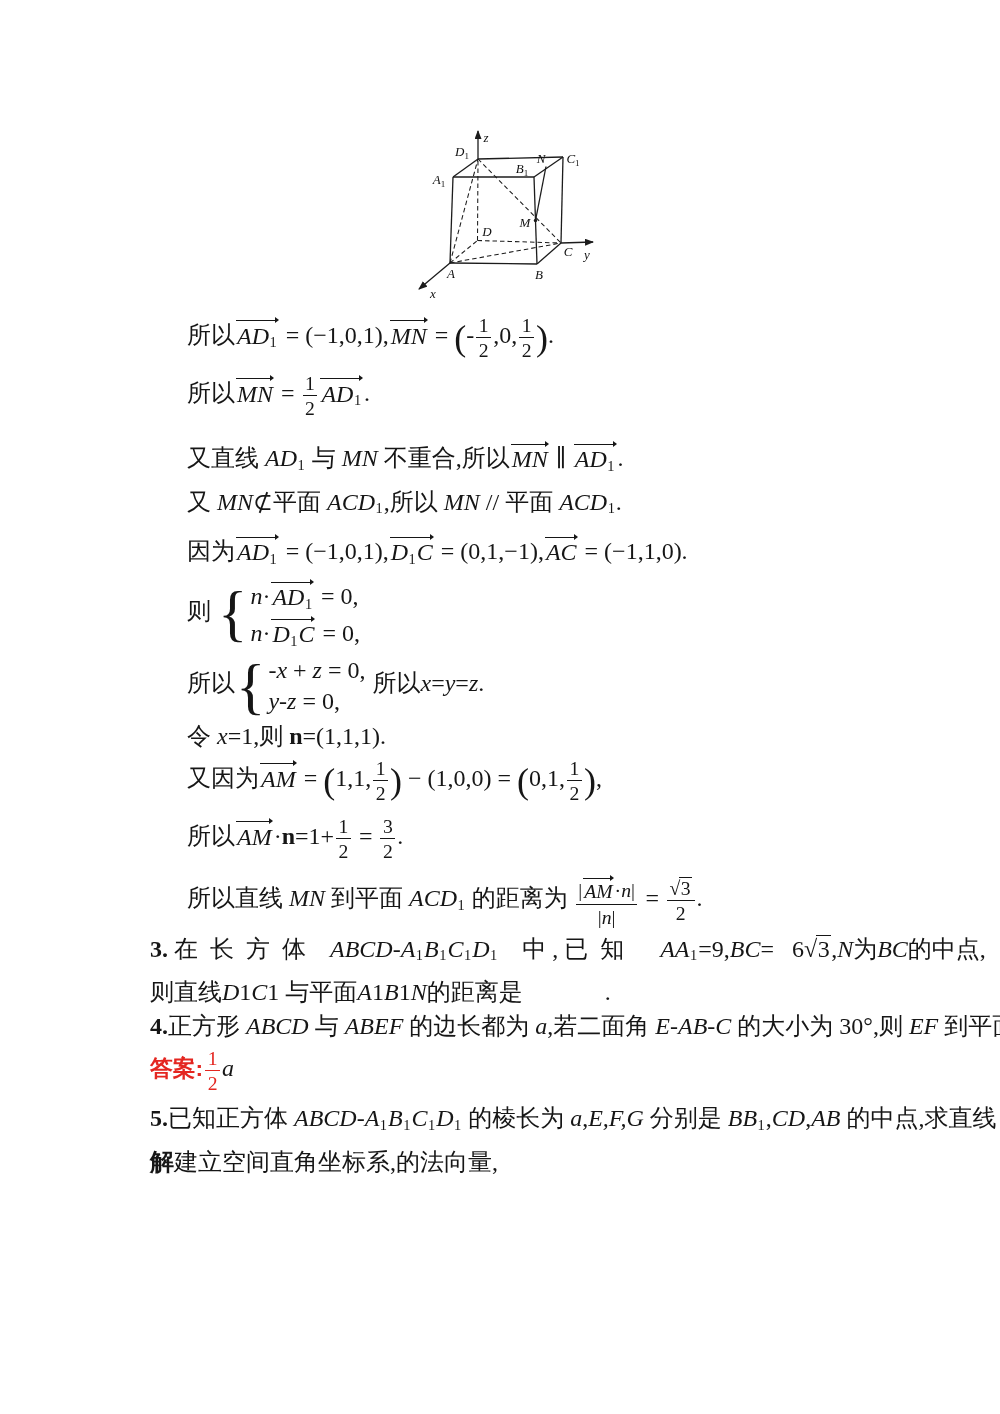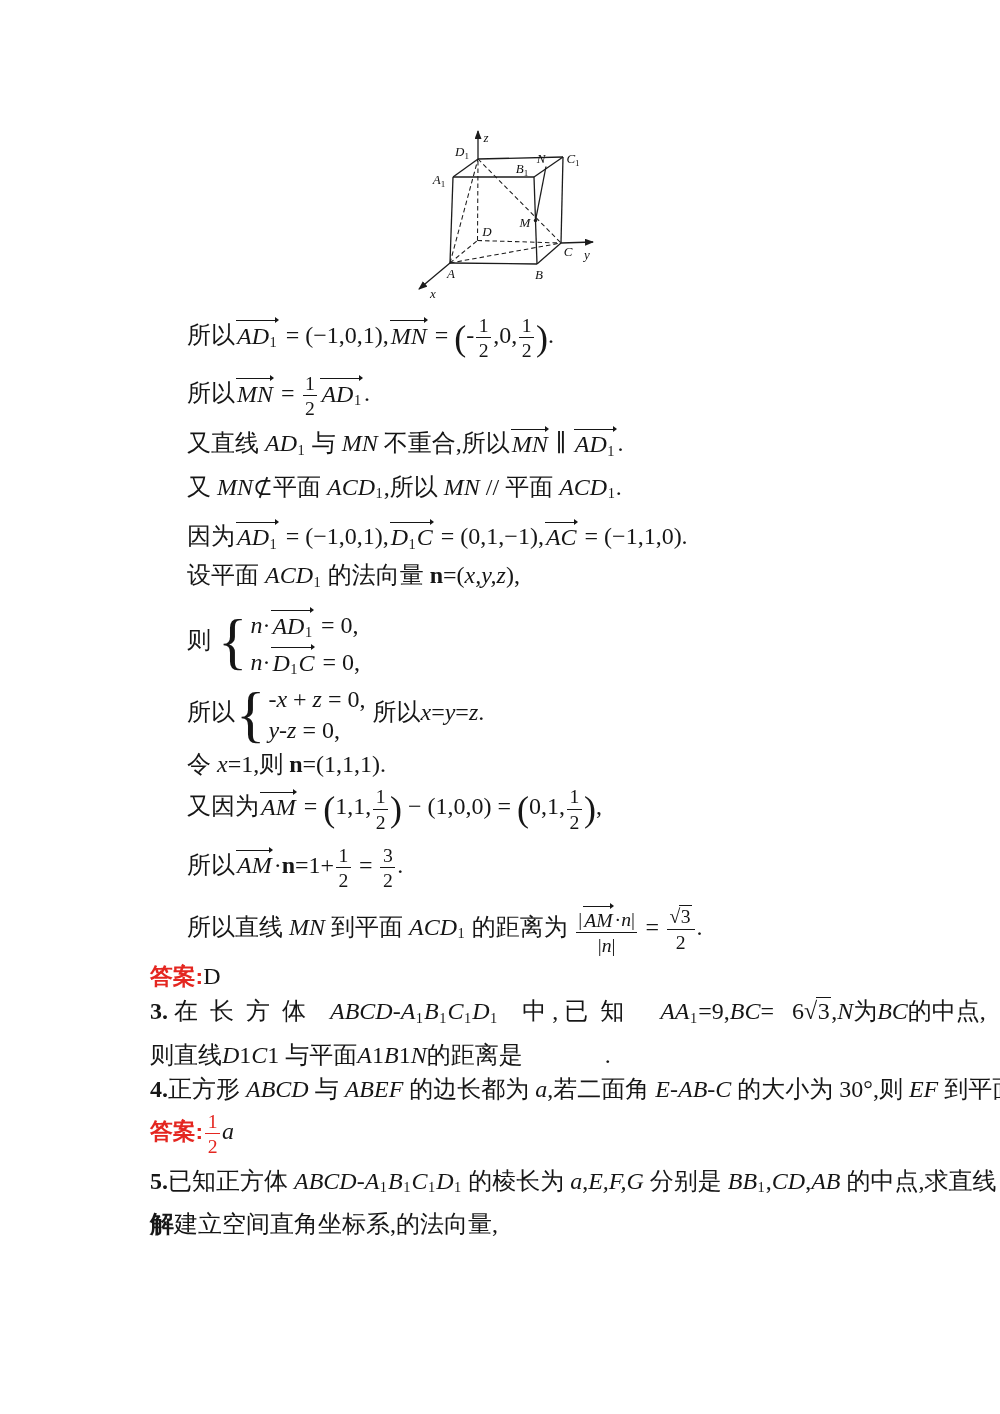--- a/index.html
+++ b/index.html
@@ -10,21 +10,21 @@
         padding:120px 130px 0 150px;overflow:hidden;background:#fff;}
   
   .figure{width:200px;height:183px;margin-left:256px;}
   .sol{stroke:#1c1c1c;stroke-width:1.3;fill:none;}
   .dash{stroke:#1c1c1c;stroke-width:1.05;stroke-dasharray:4.5 3;fill:none;}
   .lbl{font-family:"Liberation Serif",serif;font-style:italic;font-size:13px;fill:#101010;}
   .lsub{font-size:9px;font-style:normal;}
   
   .line{font-size:24px;line-height:27px;white-space:pre;}
   .f{padding-left:37px;}
-  .g0{margin-top:10px}.g1{margin-top:7px}.g2{margin-top:11px}.g3{margin-top:5px}
+  .g0{margin-top:10px}.g1{margin-top:7px}.g2{margin-top:11px}.g3{margin-top:20px}
   .it{font-style:italic;}
   .bd{font-weight:bold;}
   .lab{color:var(--red);font-weight:700;
        font-family:"Liberation Sans","DejaVu Sans",sans-serif;font-size:0.95em;}
   .fred{color:var(--red);}
   .sb{font-size:0.6em;vertical-align:-0.24em;margin-left:0.5px;margin-right:1px;}
   .bigp{font-size:1.5em;line-height:1;vertical-align:-0.18em;}
   
   .frac{display:inline-flex;flex-direction:column;align-items:center;vertical-align:middle;
         font-size:0.82em;line-height:1.12;margin:0 2px;text-align:center;}
@@ -95,28 +95,26 @@
         <text x="45" y="158" class="lbl" text-anchor="middle">A</text>
         <text x="133" y="159" class="lbl" text-anchor="middle">B</text>
         <text x="27" y="178" class="lbl" text-anchor="middle">x</text>
       </svg></div>
   <div id="content">
       <div class="line f g2"><span>所以</span><span class="vec"><span class="varr"></span><span class="vbody"><span class="it">AD</span><span class="sb">1</span></span></span><span> = (−1,0,1),</span><span class="vec"><span class="varr"></span><span class="vbody"><span class="it">MN</span></span></span><span> = </span><span class="bigp">(</span><span>-</span><span class="frac"><span class="num"><span>1</span></span><span class="den"><span>2</span></span></span><span>,0,</span><span class="frac"><span class="num"><span>1</span></span><span class="den"><span>2</span></span></span><span class="bigp">)</span><span>.</span></div>
       <div class="line f g2"><span>所以</span><span class="vec"><span class="varr"></span><span class="vbody"><span class="it">MN</span></span></span><span> = </span><span class="frac"><span class="num"><span>1</span></span><span class="den"><span>2</span></span></span><span class="vec"><span class="varr"></span><span class="vbody"><span class="it">AD</span><span class="sb">1</span></span></span><span>.</span></div>
       <div class="line f g3"><span>又直线 </span><span class="it">AD</span><span class="sb">1</span><span> 与 </span><span class="it">MN</span><span> 不重合,所以</span><span class="vec"><span class="varr"></span><span class="vbody"><span class="it">MN</span></span></span><span> ∥ </span><span class="vec"><span class="varr"></span><span class="vbody"><span class="it">AD</span><span class="sb">1</span></span></span><span>.</span></div>
       <div class="line f g0"><span>又 </span><span class="it">MN</span><span>⊄平面 </span><span class="it">ACD</span><span class="sb">1</span><span>,所以 </span><span class="it">MN</span><span> // 平面 </span><span class="it">ACD</span><span class="sb">1</span><span>.</span></div>
       <div class="line f g0"><span>因为</span><span class="vec"><span class="varr"></span><span class="vbody"><span class="it">AD</span><span class="sb">1</span></span></span><span> = (−1,0,1),</span><span class="vec"><span class="varr"></span><span class="vbody"><span class="it">D</span><span class="sb">1</span><span class="it">C</span></span></span><span> = (0,1,−1),</span><span class="vec"><span class="varr"></span><span class="vbody"><span class="it">AC</span></span></span><span> = (−1,1,0).</span></div>
-      <div class="line f g0"><span>设平面 </span><span class="it">ACD</span><span class="sb">1</span><span> 的法向量 </span><span class="bd">n</span><span>=(</span><span class="it">x,y,z</span><span>),</span></div>
       <div class="line f g0"><span>则 </span><span class="sys"><span class="brace">{</span><span class="rows"><span class="row"><span class="it">n</span><span>·</span><span class="vec"><span class="varr"></span><span class="vbody"><span class="it">AD</span><span class="sb">1</span></span></span><span> = 0,</span></span><span class="row"><span class="it">n</span><span>·</span><span class="vec"><span class="varr"></span><span class="vbody"><span class="it">D</span><span class="sb">1</span><span class="it">C</span></span></span><span> = 0,</span></span></span></span></div>
       <div class="line f g1"><span>所以</span><span class="sys"><span class="brace">{</span><span class="rows"><span class="row"><span>-</span><span class="it">x</span><span> + </span><span class="it">z</span><span> = 0,</span></span><span class="row"><span class="it">y</span><span>-</span><span class="it">z</span><span> = 0,</span></span></span></span><span> 所以</span><span class="it">x</span><span>=</span><span class="it">y</span><span>=</span><span class="it">z</span><span>.</span></div>
       <div class="line f g1"><span>令 </span><span class="it">x</span><span>=1,则 </span><span class="bd">n</span><span>=(1,1,1).</span></div>
       <div class="line f g1"><span>又因为</span><span class="vec"><span class="varr"></span><span class="vbody"><span class="it">AM</span></span></span><span> = </span><span class="bigp">(</span><span>1,1,</span><span class="frac"><span class="num"><span>1</span></span><span class="den"><span>2</span></span></span><span class="bigp">)</span><span> − (1,0,0) = </span><span class="bigp">(</span><span>0,1,</span><span class="frac"><span class="num"><span>1</span></span><span class="den"><span>2</span></span></span><span class="bigp">)</span><span>,</span></div>
       <div class="line f g2"><span>所以</span><span class="vec"><span class="varr"></span><span class="vbody"><span class="it">AM</span></span></span><span>·</span><span class="bd">n</span><span>=1+</span><span class="frac"><span class="num"><span>1</span></span><span class="den"><span>2</span></span></span><span> = </span><span class="frac"><span class="num"><span>3</span></span><span class="den"><span>2</span></span></span><span>.</span></div>
       <div class="line f g2"><span>所以直线 </span><span class="it">MN</span><span> 到平面 </span><span class="it">ACD</span><span class="sb">1</span><span> 的距离为 </span><span class="frac"><span class="num"><span>|</span><span class="vec"><span class="varr"></span><span class="vbody"><span class="it">AM</span></span></span><span>·</span><span class="it">n</span><span>|</span></span><span class="den"><span>|</span><span class="it">n</span><span>|</span></span></span><span> = </span><span class="frac"><span class="num"><span class="sqrt"><span class="rsign">√</span><span class="rad">3</span></span></span><span class="den"><span>2</span></span></span><span>.</span></div>
-      <div class="line g1"><span class="lab">答案:</span><span>D</span></div>
       <div class="line g1"><span class="bd">3.</span><span> 在 长 方 体 </span><span class="it">ABCD</span><span>-</span><span class="it">A</span><span class="sb">1</span><span class="it">B</span><span class="sb">1</span><span class="it">C</span><span class="sb">1</span><span class="it">D</span><span class="sb">1</span><span> 中 , 已 知  </span><span class="it">AA</span><span class="sb">1</span><span>=9,</span><span class="it">BC</span><span>=  6</span><span class="sqrt"><span class="rsign">√</span><span class="rad">3</span></span><span>,</span><span class="it">N</span><span>为</span><span class="it">BC</span><span>的中点,</span></div>
       <div class="line g0"><span>则直线</span><span class="it">D</span><span>1</span><span class="it">C</span><span>1 与平面</span><span class="it">A</span><span>1</span><span class="it">B</span><span>1</span><span class="it">N</span><span>的距离是</span><span class="blank" style="width: 82px;"></span><span>.</span></div>
       <div class="line g1"><span class="bd">4.</span><span>正方形 </span><span class="it">ABCD</span><span> 与 </span><span class="it">ABEF</span><span> 的边长都为 </span><span class="it">a</span><span>,若二面角 </span><span class="it">E</span><span>-</span><span class="it">AB</span><span>-</span><span class="it">C</span><span> 的大小为 30°,则 </span><span class="it">EF</span><span> 到平面 </span><span class="it">ABCD</span></div>
       <div class="line g1"><span class="lab">答案:</span><span class="frac fred"><span class="num"><span>1</span></span><span class="den"><span>2</span></span></span><span class="it">a</span></div>
       <div class="line g2"><span class="bd">5.</span><span>已知正方体 </span><span class="it">ABCD</span><span>-</span><span class="it">A</span><span class="sb">1</span><span class="it">B</span><span class="sb">1</span><span class="it">C</span><span class="sb">1</span><span class="it">D</span><span class="sb">1</span><span> 的棱长为 </span><span class="it">a</span><span>,</span><span class="it">E,F,G</span><span> 分别是 </span><span class="it">BB</span><span class="sb">1</span><span>,</span><span class="it">CD</span><span>,</span><span class="it">AB</span><span> 的中点,求直线 </span><span class="it">GF</span><span> 到平</span></div>
       <div class="line g0"><span class="bd">解</span><span>建立空间直角坐标系,的法向量,</span></div>
     </div>
 </div>
 
 </body></html>

